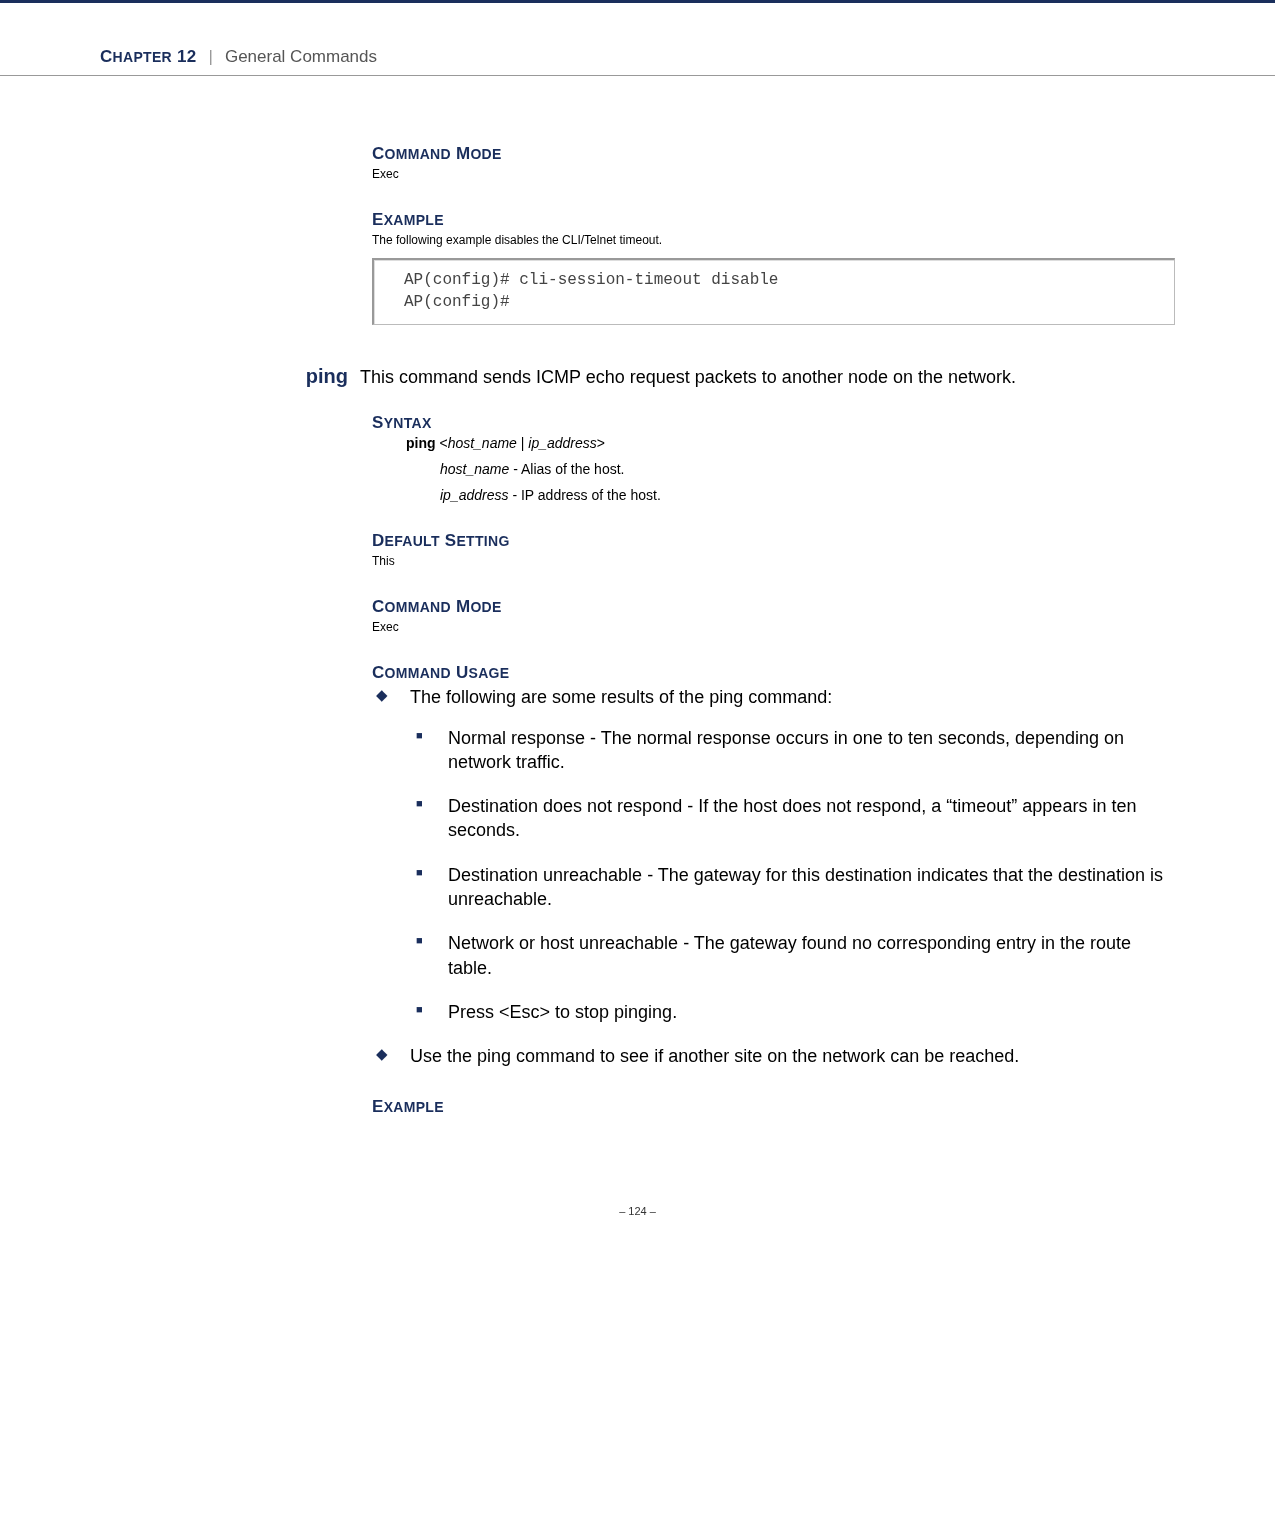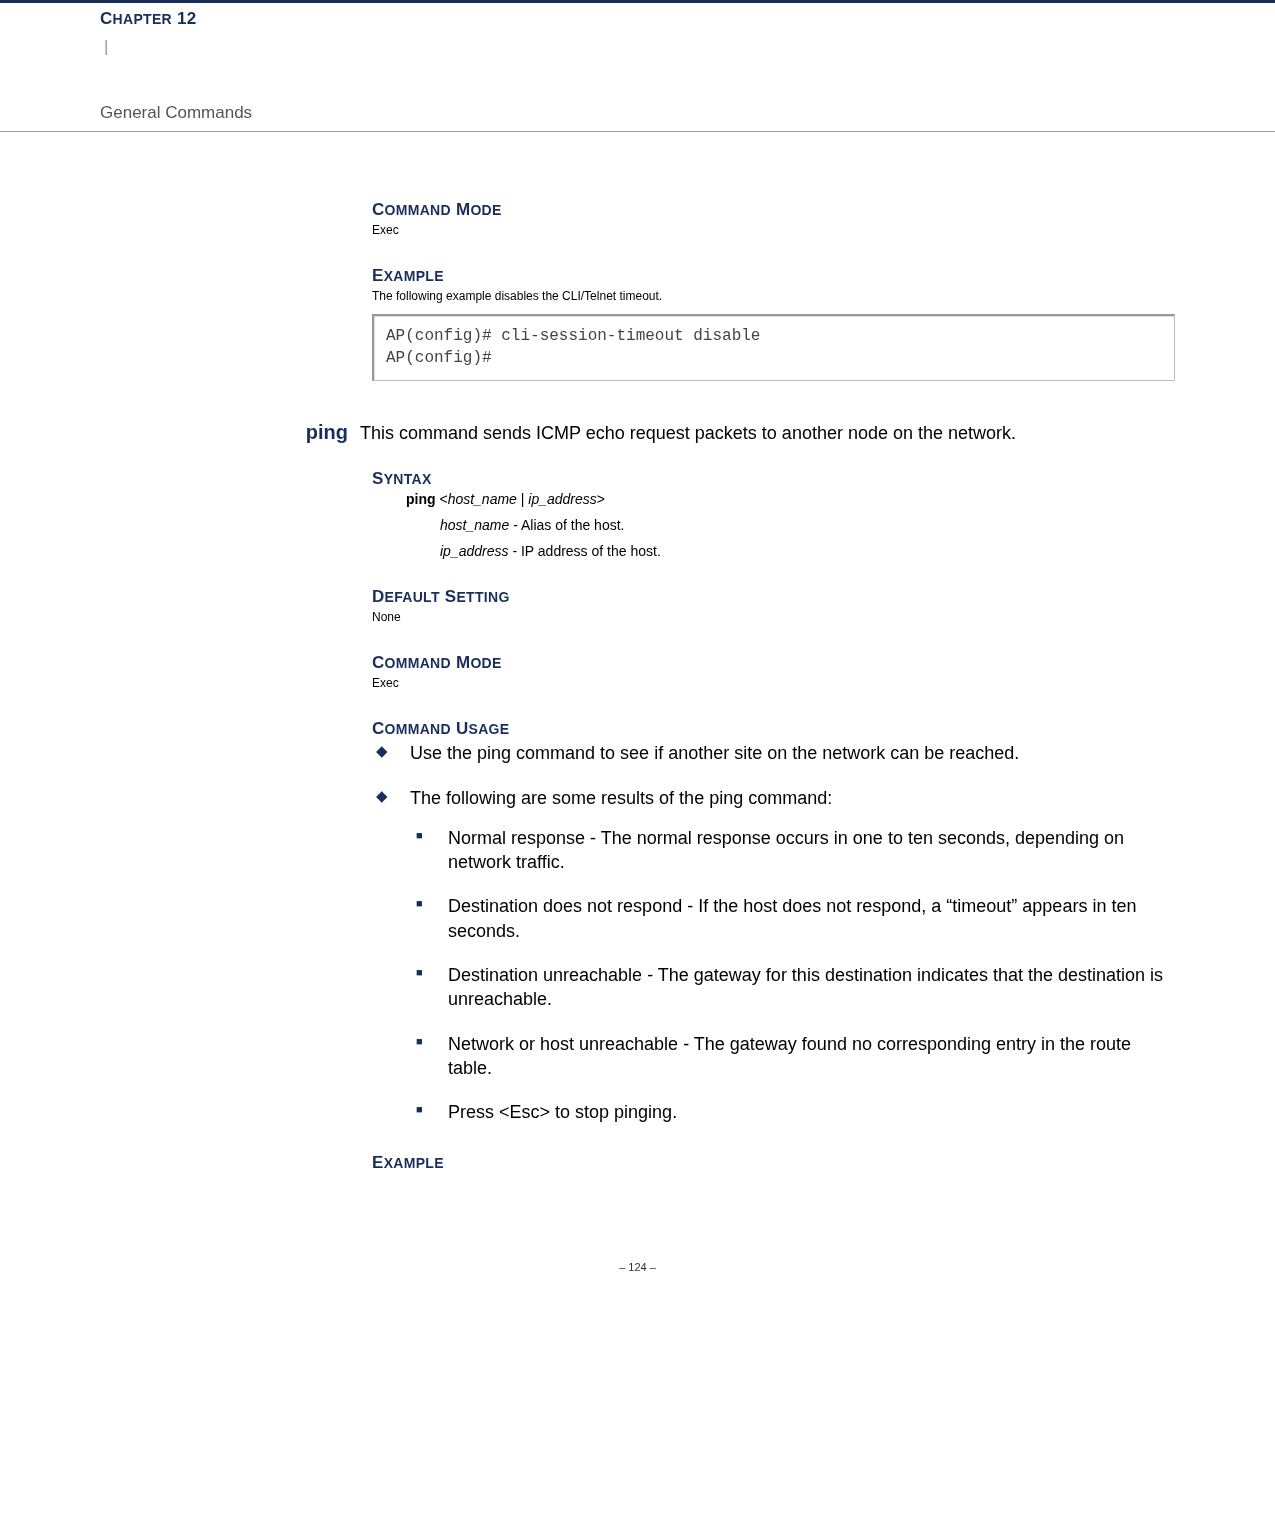--- a/index.html
+++ b/index.html
@@ -14,21 +14,20 @@
     .header {
       border-top: 3px solid #1a2e5c;
       border-bottom: 1px solid #999;
       padding: 6px 0 8px 100px;
       margin-bottom: 8px;
     }
     .header-line {
       display: flex;
       align-items: baseline;
       gap: 8px;
-      flex-direction: column;
     }
     .chapter-label {
       color: #1a2e5c;
       font-weight: bold;
       font-size: 17px;
       letter-spacing: 0.3px;
     }
     .chapter-label .small-caps {
       font-size: 14px;
       font-weight: bold;
@@ -61,21 +60,21 @@
     .body-text {
       color: #000;
       font-size: 12px;
       line-height: 1.35;
     }
     .code-box {
       border: 1px solid #bbb;
       border-top: 2px solid #999;
       border-left: 2px solid #999;
       background: #fff;
-      padding: 10px 12px;
+      padding: 10px 30px;
       margin: 10px 0 22px 0;
       font-family: "Courier New", monospace;
       font-size: 16px;
       color: #444;
       white-space: pre;
       line-height: 1.35;
       box-shadow: inset 1px 1px 0 #ddd;
     }
     .cmd-row {
       display: flex;
@@ -186,42 +185,42 @@
       <div class="syntax-sub syntax-line">
         <i>host_name</i><span> - Alias of the host.</span>
       </div>
       <div class="syntax-sub syntax-line">
         <i>ip_address</i><span> - IP address of the host.</span>
       </div>
     </div>
 
     <div class="section-block">
       <div class="sec-head"><span>D</span><span class="small-caps">EFAULT</span><span> S</span><span class="small-caps">ETTING</span></div>
-      <div class="body-text">None</div>
+      <div class="body-text">This</div>
     </div>
 
     <div class="section-block">
       <div class="sec-head"><span>C</span><span class="small-caps">OMMAND</span><span> M</span><span class="small-caps">ODE</span></div>
       <div class="body-text">Exec</div>
     </div>
 
     <div class="section-block">
       <div class="sec-head"><span>C</span><span class="small-caps">OMMAND</span><span> U</span><span class="small-caps">SAGE</span></div>
       <ul class="diamond">
-        <li>Use the ping command to see if another site on the network can be reached.</li>
         <li>
           <span>The following are some results of the ping command:</span>
           <ul class="square">
             <li>Normal response - The normal response occurs in one to ten seconds, depending on network traffic.</li>
             <li>Destination does not respond - If the host does not respond, a “timeout” appears in ten seconds.</li>
             <li>Destination unreachable - The gateway for this destination indicates that the destination is unreachable.</li>
             <li>Network or host unreachable - The gateway found no corresponding entry in the route table.</li>
             <li>Press &lt;Esc&gt; to stop pinging.</li>
           </ul>
         </li>
+        <li>Use the ping command to see if another site on the network can be reached.</li>
       </ul>
     </div>
 
     <div class="section-block">
       <div class="sec-head"><span>E</span><span class="small-caps">XAMPLE</span></div>
     </div>
 
   </div>
 
   <div class="clear"></div>

